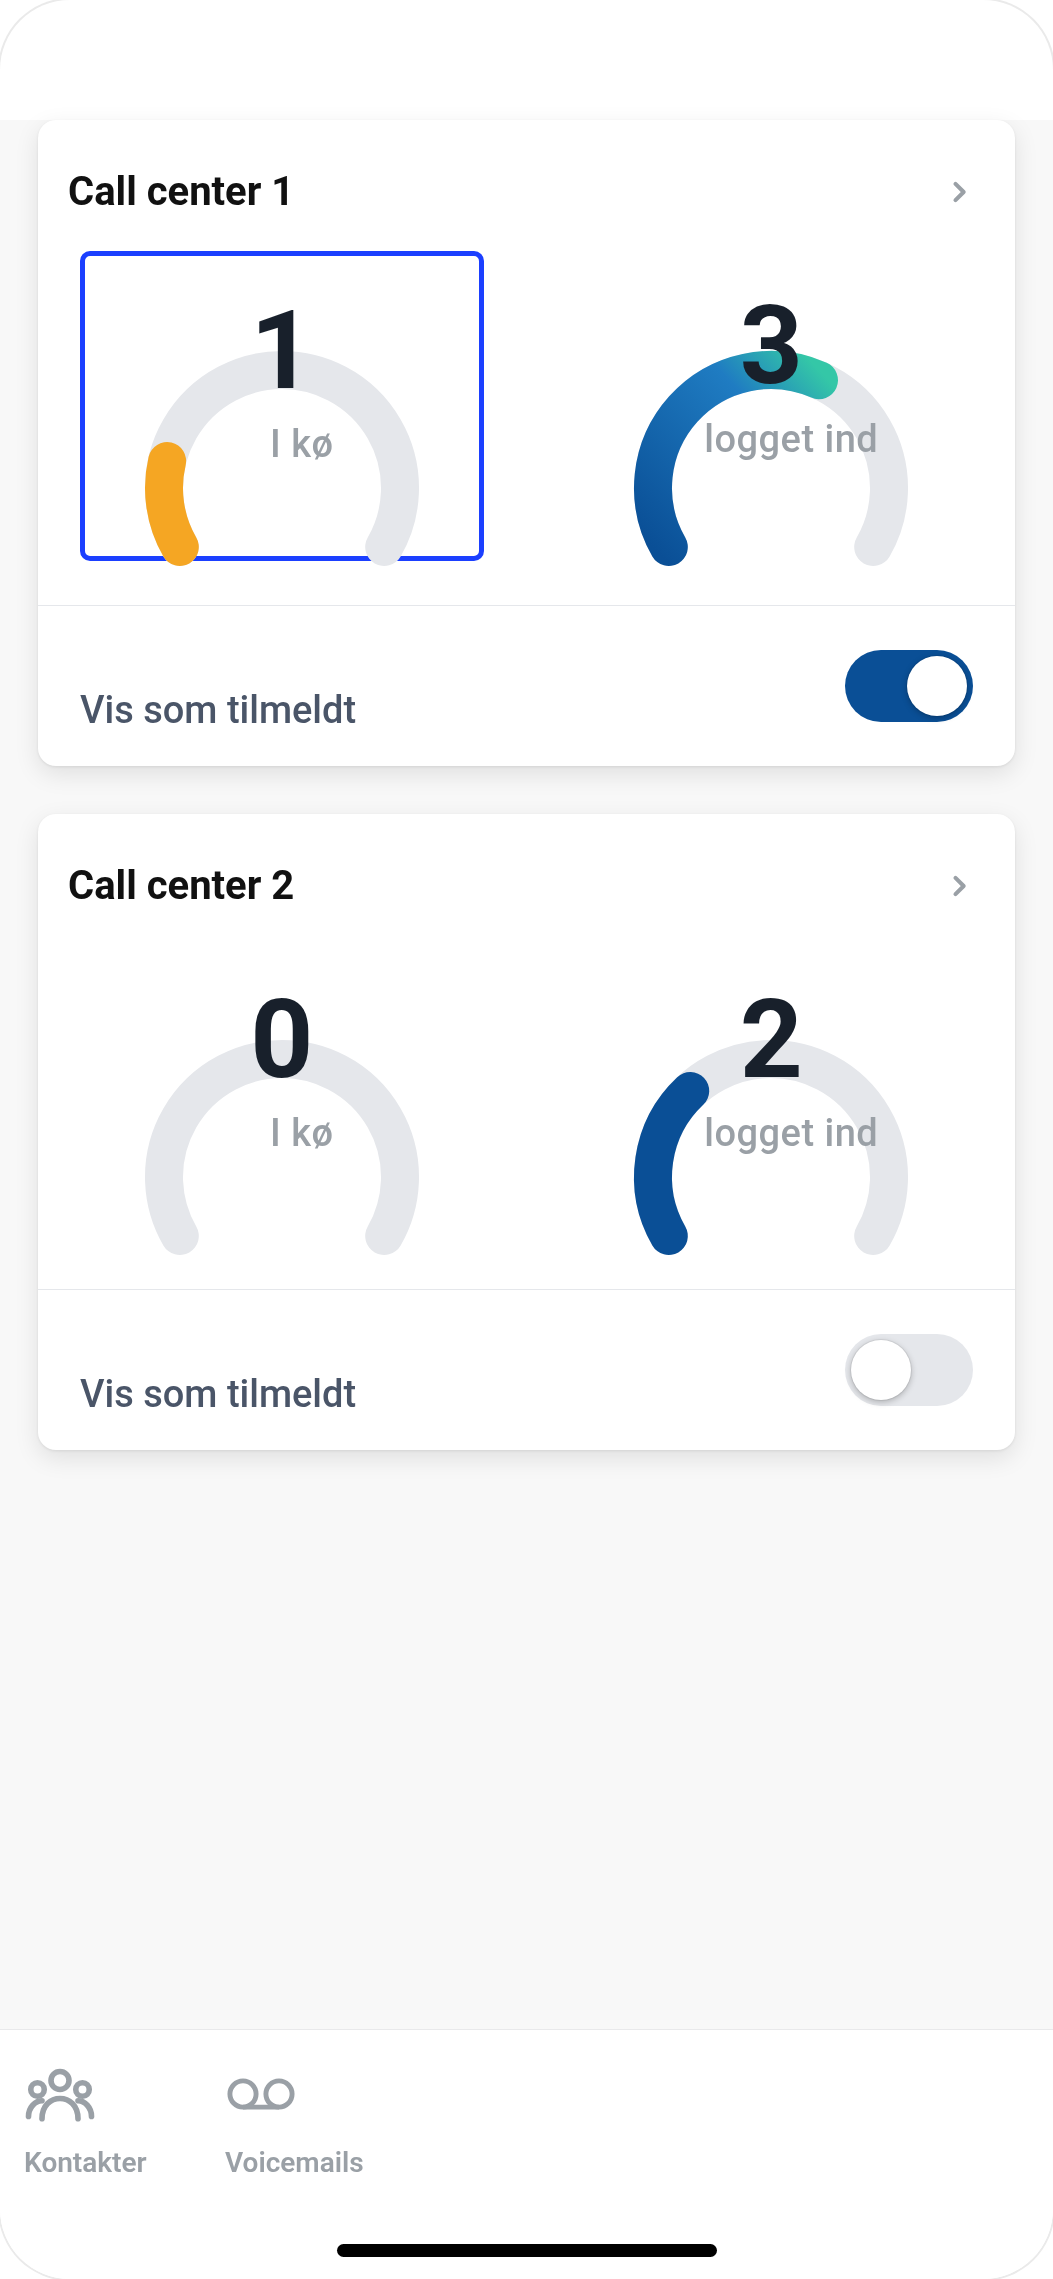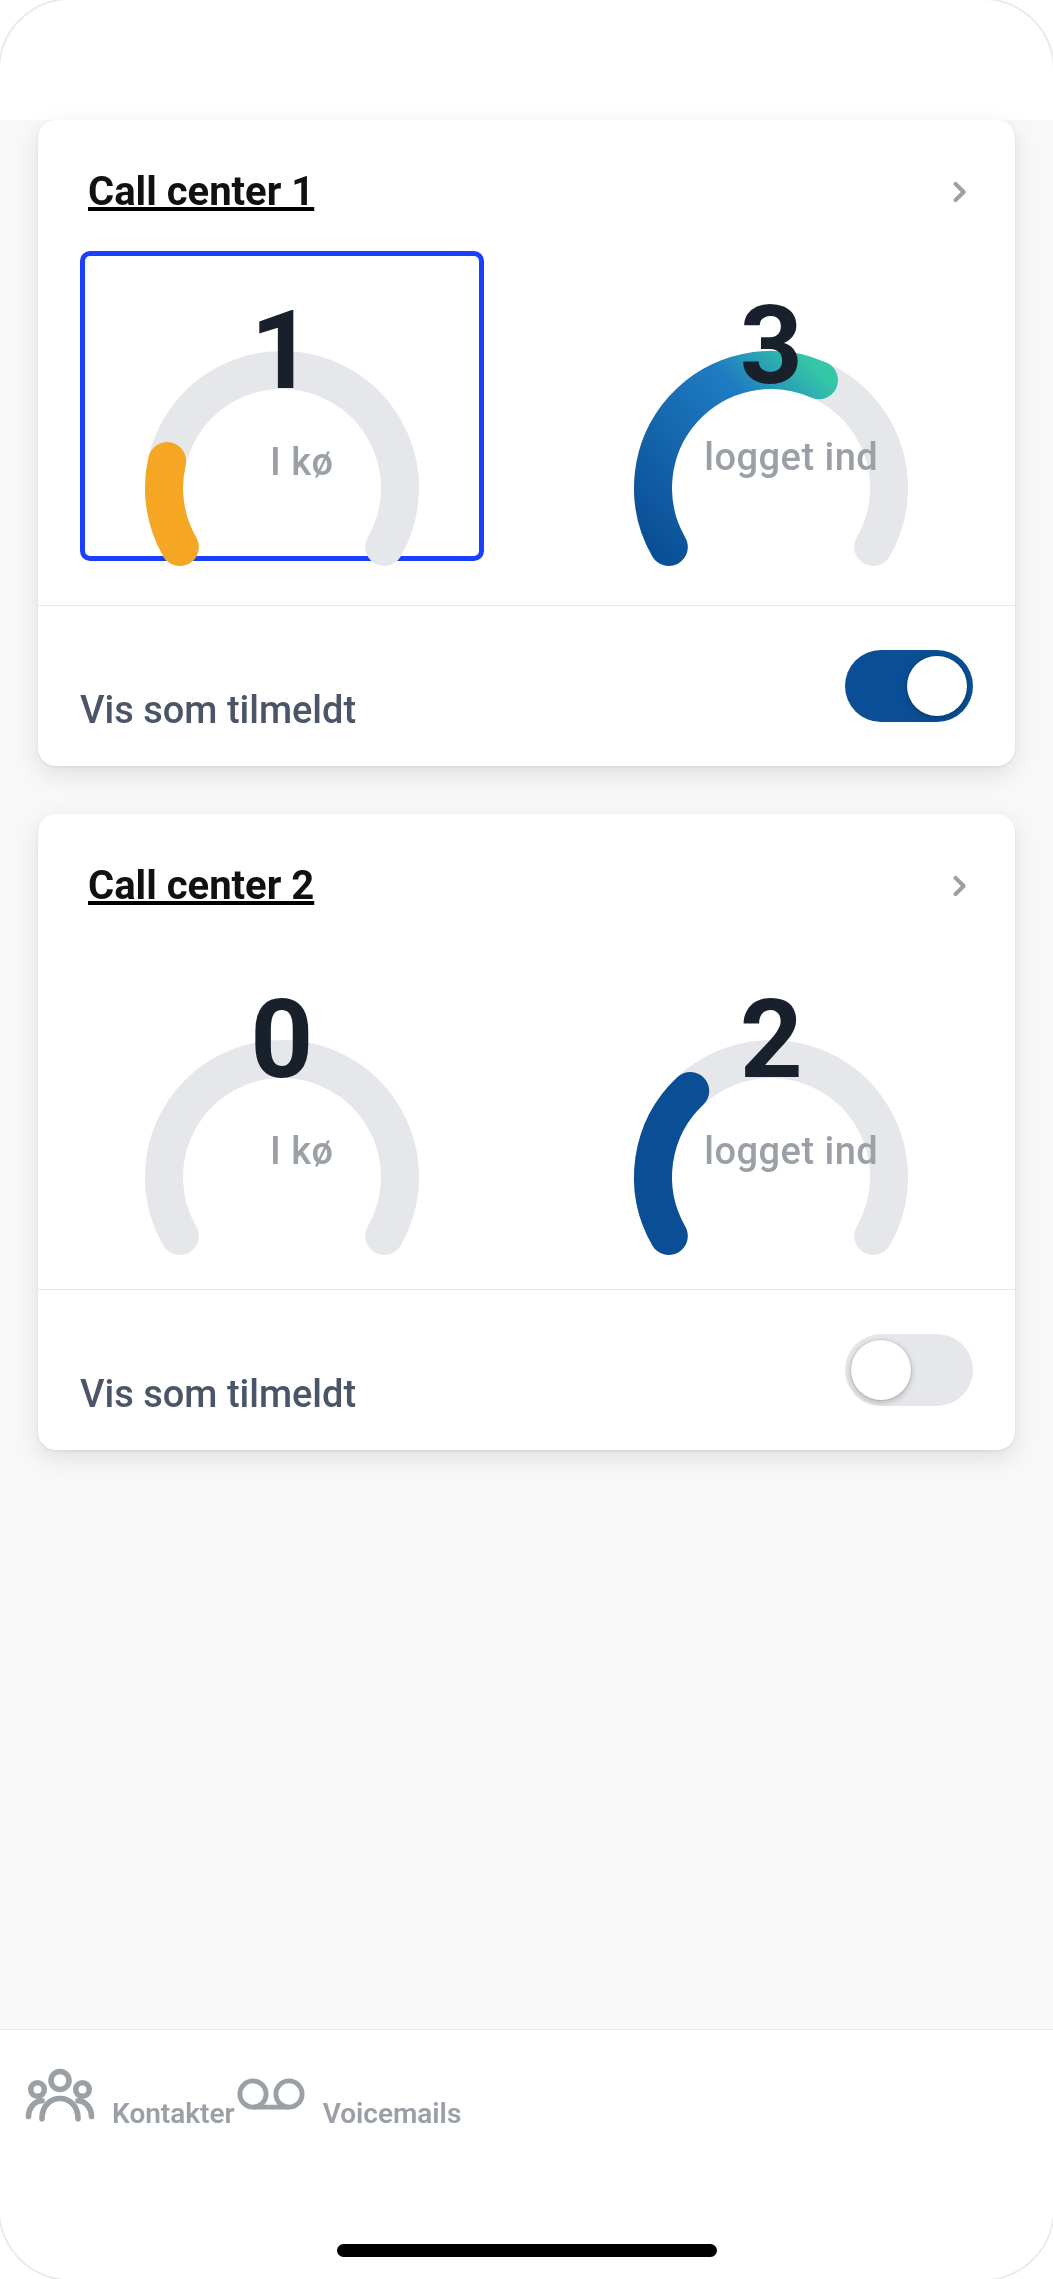--- a/index.html
+++ b/index.html
@@ -38,22 +38,21 @@
     background:#fff;
     border-radius:18px;
     box-shadow: 0 8px 24px rgba(0,0,0,.10), 0 1px 3px rgba(0,0,0,.08);
     overflow:hidden;
   }
 
   .card-header {
     display:flex;
     align-items:center;
     justify-content:space-between;
-    padding:48px 42px 0 50px;
-    text-decoration:underline;
+    padding:48px 42px 0 30px;
   }
 
   .card-title {
     font-size:40px;
     font-weight:700;
     color:#111;
   }
 
   .chevron {
     width:28px; height:28px;
@@ -91,21 +90,21 @@
     text-align:center;
     pointer-events:none;
   }
   .gauge-value {
     font-size:110px;
     line-height:1;
     font-weight:700;
     color:#18202b;
   }
   .gauge-label {
-    margin-top:34px;
+    margin-top:16px;
     font-size:38px;
     font-weight:500;
     color:#9aa0a6;
     letter-spacing:.5px;
     padding-left:40px;
   }
 
   
   .toggle-row {
     border-top:1px solid #e5e7eb;
@@ -139,21 +138,21 @@
     left:0; right:0; bottom:0;
     height:250px;
     padding:28px 24px 0 24px;
     display:grid;
     grid-template-columns:repeat(5,1fr);
     align-items:start;
     background:#fff;
     border-top:1px solid #e9e9eb;
   }
   .tab {
-    display:flex; flex-direction:row; align-items:flex-end; gap:16px;
+    display:flex; flex-direction:column; align-items:flex-start; gap:16px;
     color:#9aa0a6;
     font-size:28px;
     font-weight:600;
     cursor:pointer;
   }
   .tab.active { color:#0a4f96; }
   .tab .ticon { height:72px; display:flex; align-items:center; justify-content:center; }
   .tab svg { width:72px; height:72px; }
 
   .home-ind {

